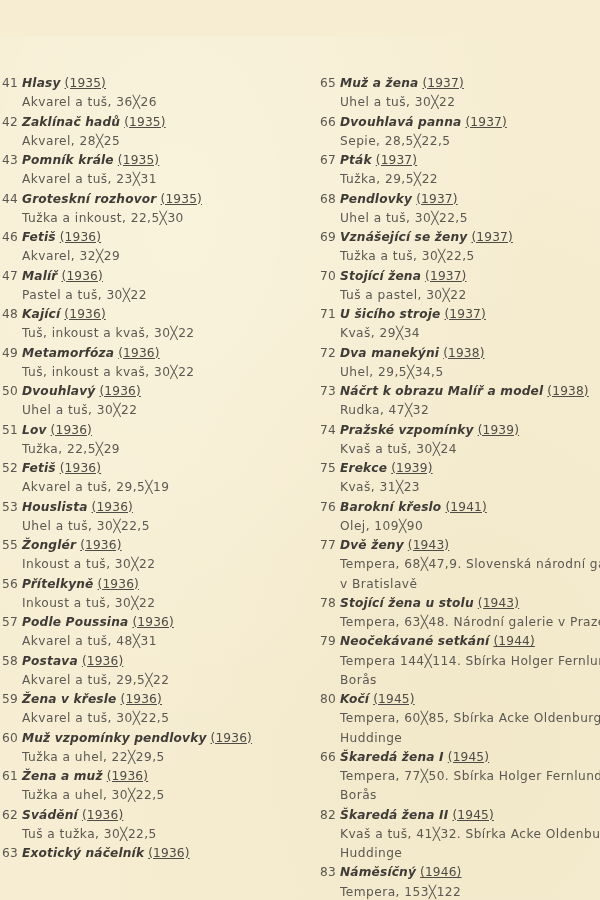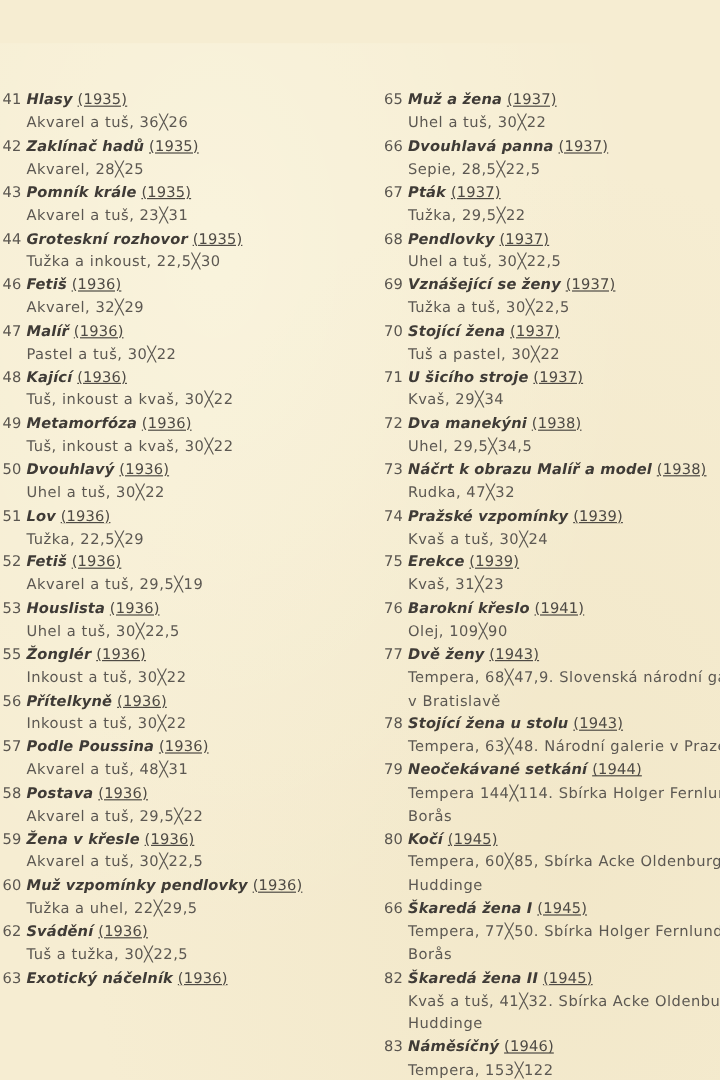--- a/index.html
+++ b/index.html
@@ -86,20 +86,21 @@
       <li class="entry"><span class="num">50</span><span class="title">Dvouhlavý</span> <span class="year">(1936)</span><span class="desc">Uhel a tuš, 30╳22</span></li>
       <li class="entry"><span class="num">51</span><span class="title">Lov</span> <span class="year">(1936)</span><span class="desc">Tužka, 22,5╳29</span></li>
       <li class="entry"><span class="num">52</span><span class="title">Fetiš</span> <span class="year">(1936)</span><span class="desc">Akvarel a tuš, 29,5╳19</span></li>
       <li class="entry"><span class="num">53</span><span class="title">Houslista</span> <span class="year">(1936)</span><span class="desc">Uhel a tuš, 30╳22,5</span></li>
       <li class="entry"><span class="num">55</span><span class="title">Žonglér</span> <span class="year">(1936)</span><span class="desc">Inkoust a tuš, 30╳22</span></li>
       <li class="entry"><span class="num">56</span><span class="title">Přítelkyně</span> <span class="year">(1936)</span><span class="desc">Inkoust a tuš, 30╳22</span></li>
       <li class="entry"><span class="num">57</span><span class="title">Podle Poussina</span> <span class="year">(1936)</span><span class="desc">Akvarel a tuš, 48╳31</span></li>
       <li class="entry"><span class="num">58</span><span class="title">Postava</span> <span class="year">(1936)</span><span class="desc">Akvarel a tuš, 29,5╳22</span></li>
       <li class="entry"><span class="num">59</span><span class="title">Žena v křesle</span> <span class="year">(1936)</span><span class="desc">Akvarel a tuš, 30╳22,5</span></li>
       <li class="entry"><span class="num">60</span><span class="title">Muž vzpomínky pendlovky</span> <span class="year">(1936)</span><span class="desc">Tužka a uhel, 22╳29,5</span></li>
+      <li class="entry"><span class="num">61</span><span class="title">Žena a muž</span> <span class="year">(1936)</span><span class="desc">Tužka a uhel, 30╳22,5</span></li>
       <li class="entry"><span class="num">62</span><span class="title">Svádění</span> <span class="year">(1936)</span><span class="desc">Tuš a tužka, 30╳22,5</span></li>
       <li class="entry"><span class="num">63</span><span class="title">Exotický náčelník</span> <span class="year">(1936)</span></li>
     </ul>
   <ul class="column right" id="col-right">
       <li class="entry"><span class="num">65</span><span class="title">Muž a žena</span> <span class="year">(1937)</span><span class="desc">Uhel a tuš, 30╳22</span></li>
       <li class="entry"><span class="num">66</span><span class="title">Dvouhlavá panna</span> <span class="year">(1937)</span><span class="desc">Sepie, 28,5╳22,5</span></li>
       <li class="entry"><span class="num">67</span><span class="title">Pták</span> <span class="year">(1937)</span><span class="desc">Tužka, 29,5╳22</span></li>
       <li class="entry"><span class="num">68</span><span class="title">Pendlovky</span> <span class="year">(1937)</span><span class="desc">Uhel a tuš, 30╳22,5</span></li>
       <li class="entry"><span class="num">69</span><span class="title">Vznášející se ženy</span> <span class="year">(1937)</span><span class="desc">Tužka a tuš, 30╳22,5</span></li>
       <li class="entry"><span class="num">70</span><span class="title">Stojící žena</span> <span class="year">(1937)</span><span class="desc">Tuš a pastel, 30╳22</span></li>

